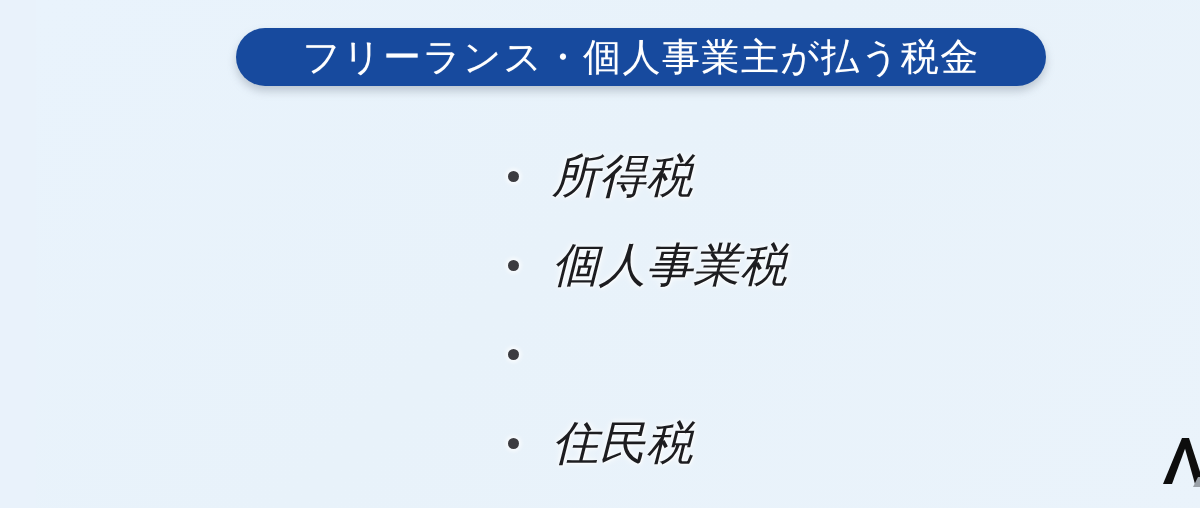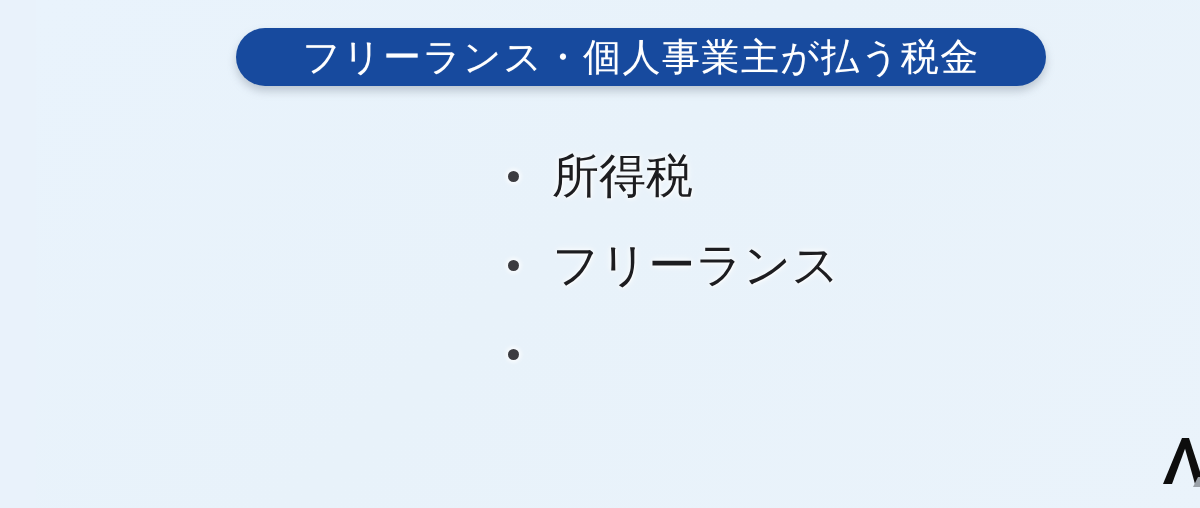--- a/index.html
+++ b/index.html
@@ -56,20 +56,21 @@
     width: 560px;
     list-style: none;
     margin: 0;
     padding: 0;
   }
 
   .bullet-row {
     display: flex;
     align-items: center;
     height: 89px;
+    font-style: italic;
   }
 
   .bullet-dot {
     width: 11px;
     height: 11px;
     border-radius: 50%;
     background: #3b3b40;
     flex: 0 0 auto;
     margin-right: 33px;
     box-shadow: 0 0 4px 2px rgba(255,255,255,0.85);
@@ -108,27 +109,31 @@
 
   <ul id="bullet-list">
 
     <li class="bullet-row">
       <span class="bullet-dot"></span>
       <span class="bullet-label">所得税</span>
     </li>
 
     <li class="bullet-row">
       <span class="bullet-dot"></span>
-      <span class="bullet-label">フリーランス</span>
+      <span class="bullet-label">個人事業税</span>
     </li>
 
     <li class="bullet-row">
       <span class="bullet-dot"></span>
     </li>
 
+    <li class="bullet-row">
+      <span class="bullet-dot"></span>
+      <span class="bullet-label">住民税</span>
+    </li>
 
   </ul>
 
   <div id="logo-mark">
     <svg width="62" height="58" viewBox="0 0 62 58" xmlns="http://www.w3.org/2000/svg">
       <polygon points="22,6 29,6 44,52 35,52" fill="#0d0d0d"></polygon>
       <polygon points="22,6 29,6 12,52 3,52" fill="#0d0d0d"></polygon>
       <polygon points="38,45 52,45 47,55 33,55" fill="#9aa1a8"></polygon>
     </svg>
   </div>

